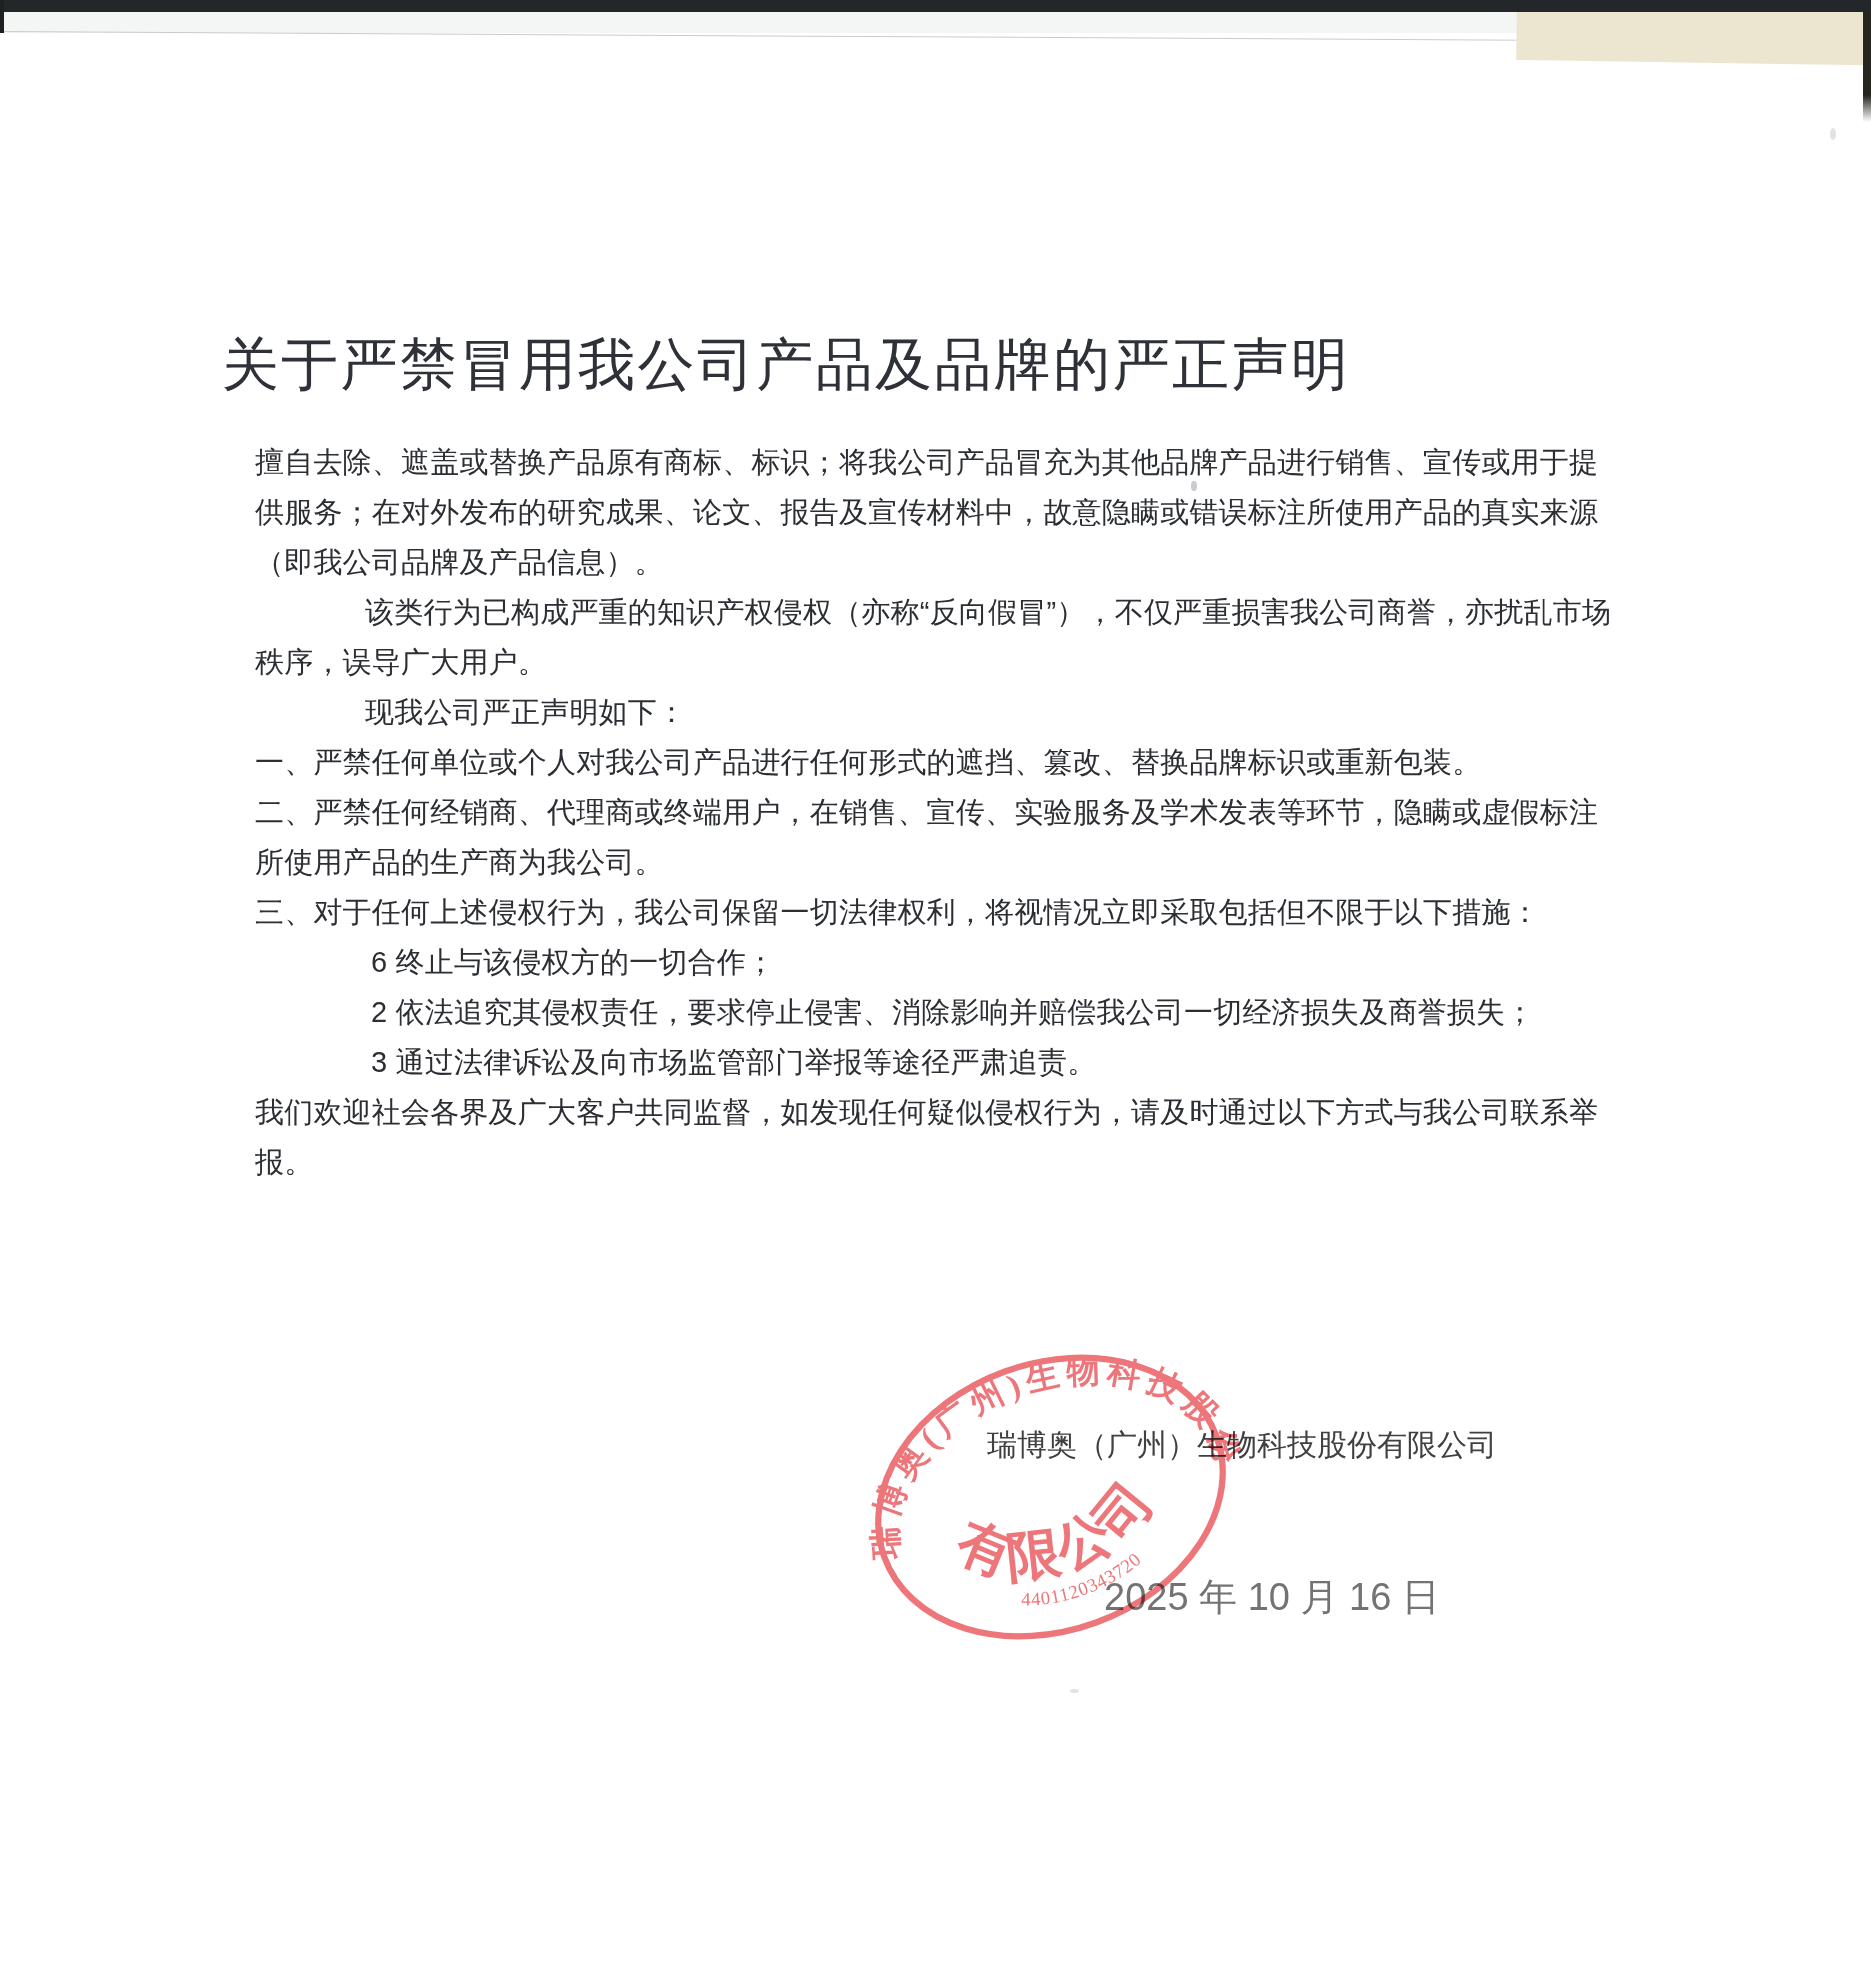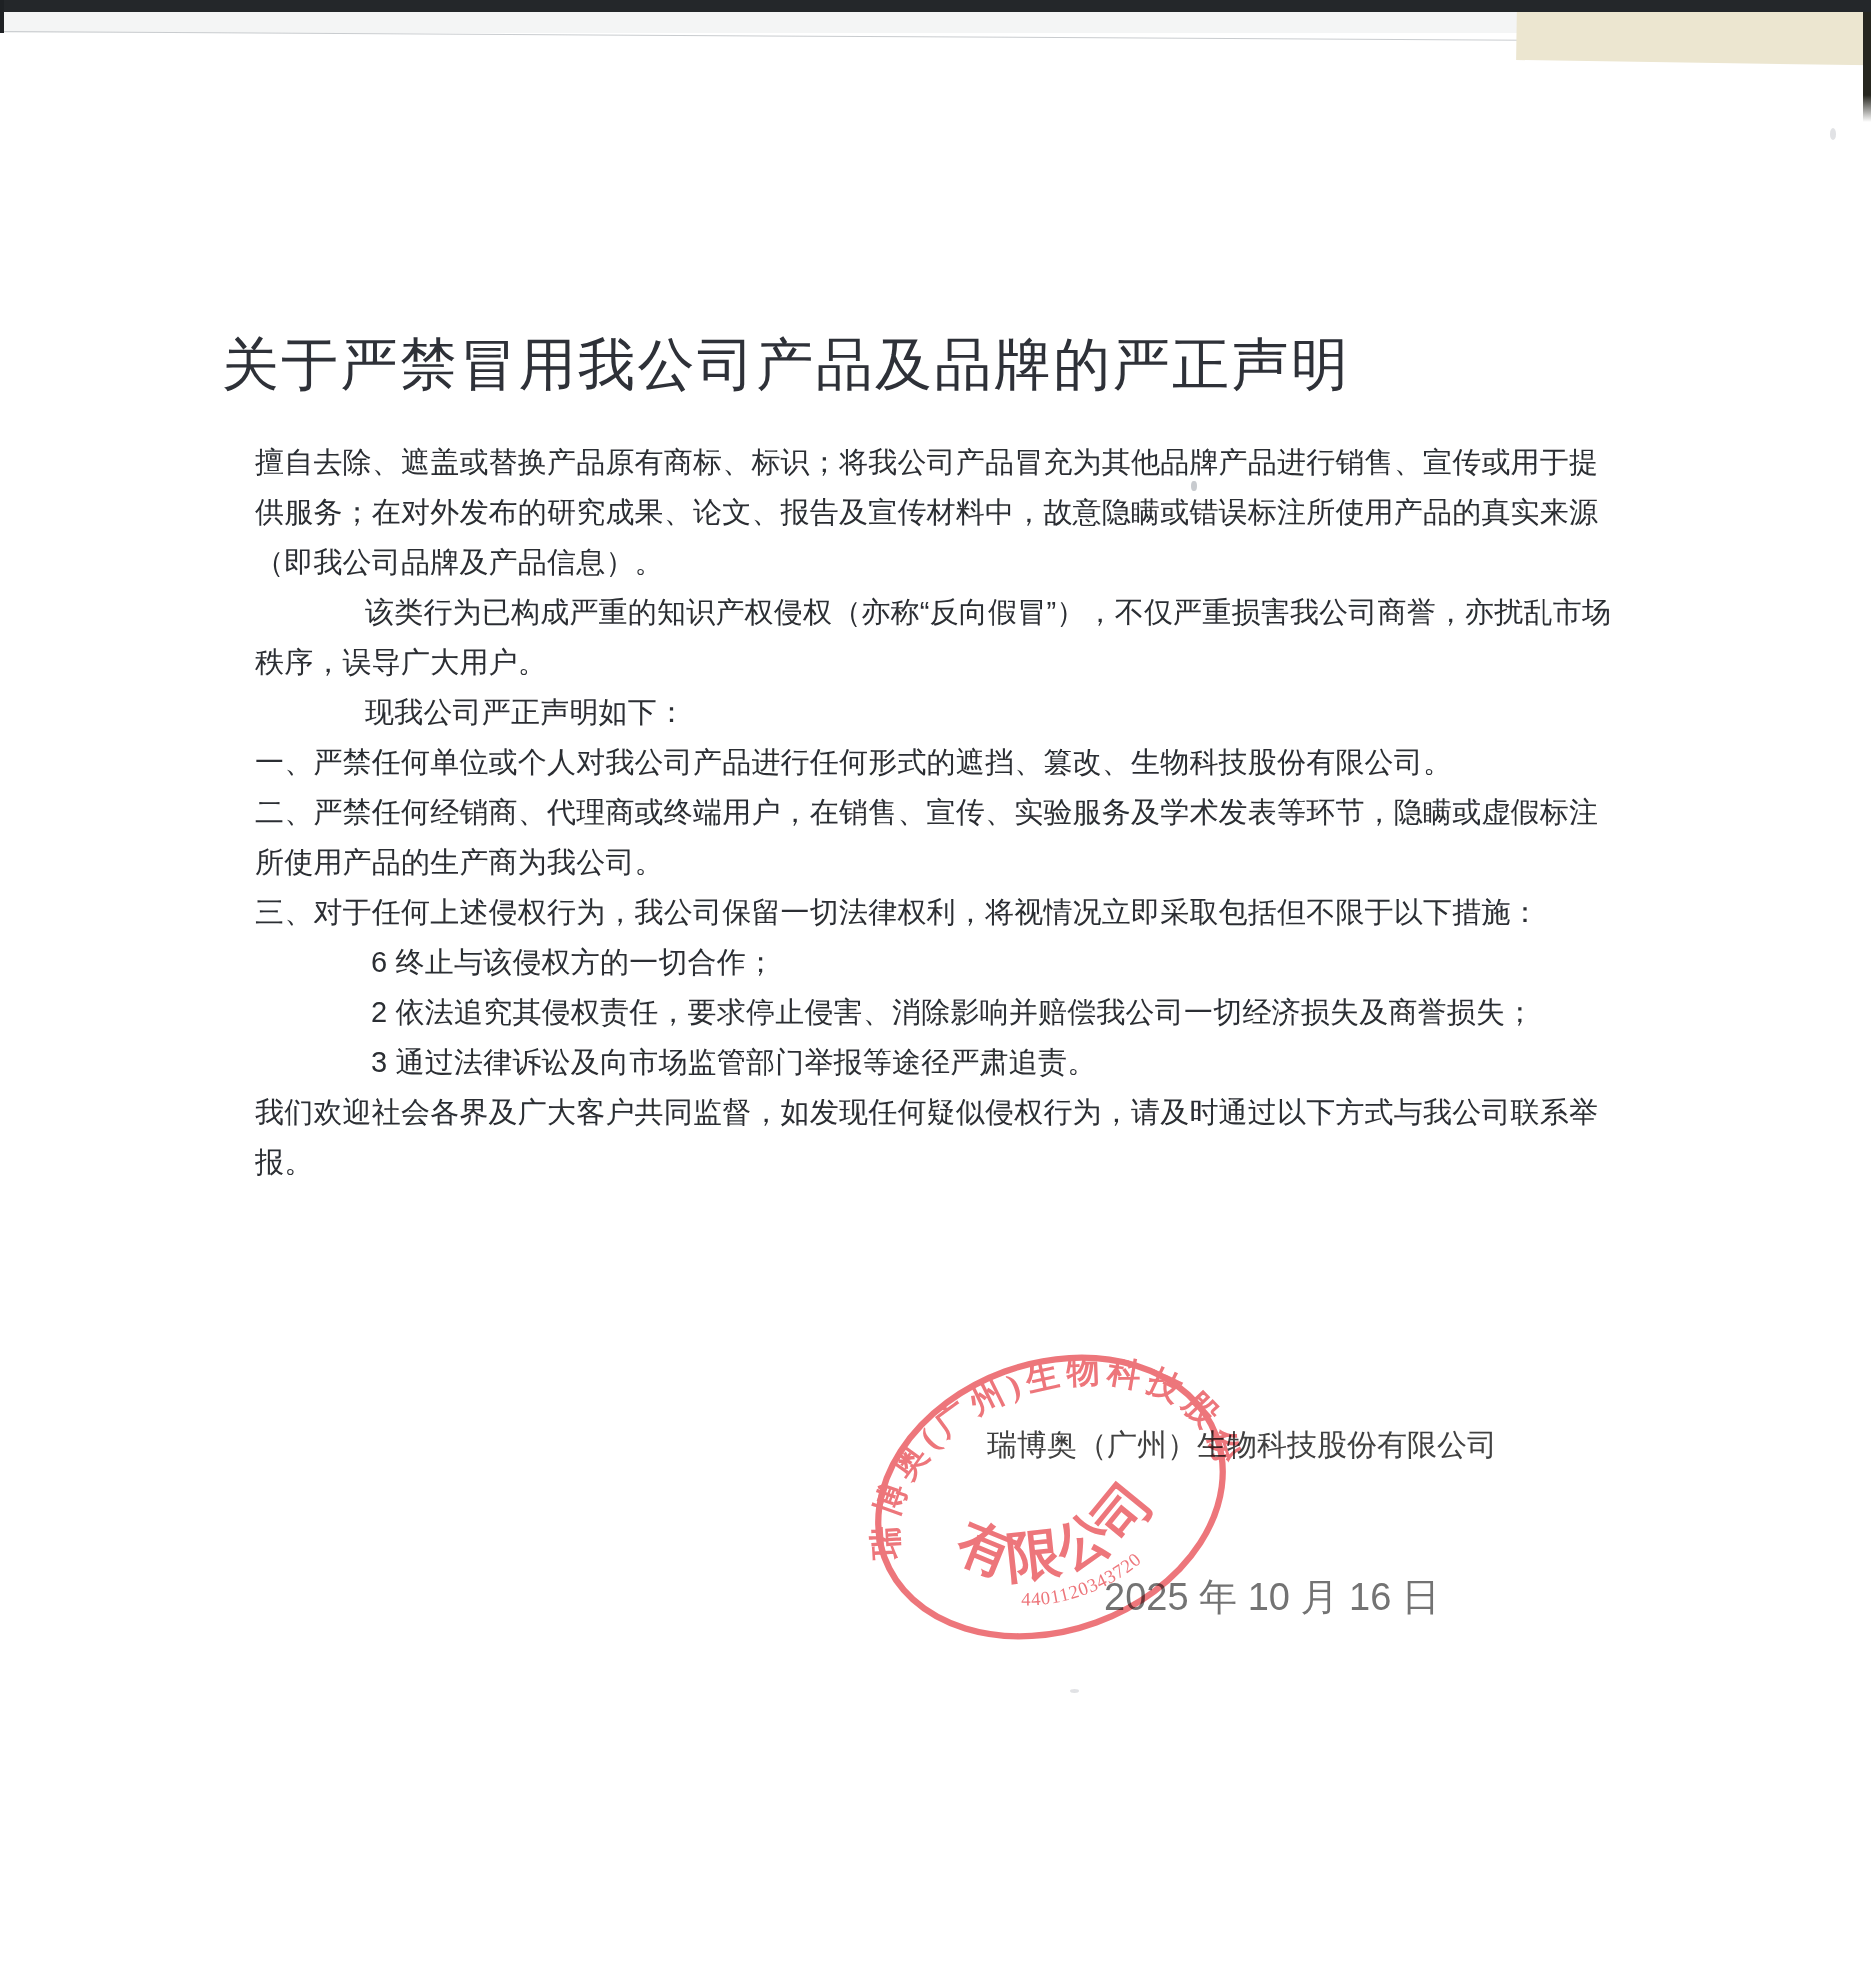--- a/index.html
+++ b/index.html
@@ -63,21 +63,21 @@
 
 <div class="abs doc-title">关于严禁冒用我公司产品及品牌的严正声明</div>
 
 <div class="abs doc-body">
     <div class="line none">擅自去除、遮盖或替换产品原有商标、标识；将我公司产品冒充为其他品牌产品进行销售、宣传或用于提</div>
     <div class="line none">供服务；在对外发布的研究成果、论文、报告及宣传材料中，故意隐瞒或错误标注所使用产品的真实来源</div>
     <div class="line none">（即我公司品牌及产品信息）。</div>
     <div class="line para">该类行为已构成严重的知识产权侵权（亦称“反向假冒”），不仅严重损害我公司商誉，亦扰乱市场</div>
     <div class="line none">秩序，误导广大用户。</div>
     <div class="line para">现我公司严正声明如下：</div>
-    <div class="line none">一、严禁任何单位或个人对我公司产品进行任何形式的遮挡、篡改、生物科技股份有限公司。</div>
+    <div class="line none">一、严禁任何单位或个人对我公司产品进行任何形式的遮挡、篡改、替换品牌标识或重新包装。</div>
     <div class="line none">二、严禁任何经销商、代理商或终端用户，在销售、宣传、实验服务及学术发表等环节，隐瞒或虚假标注</div>
     <div class="line none">所使用产品的生产商为我公司。</div>
     <div class="line none">三、对于任何上述侵权行为，我公司保留一切法律权利，将视情况立即采取包括但不限于以下措施：</div>
     <div class="line sub">6  终止与该侵权方的一切合作；</div>
     <div class="line sub">2  依法追究其侵权责任，要求停止侵害、消除影响并赔偿我公司一切经济损失及商誉损失；</div>
     <div class="line sub">3  通过法律诉讼及向市场监管部门举报等途径严肃追责。</div>
     <div class="line none">我们欢迎社会各界及广大客户共同监督，如发现任何疑似侵权行为，请及时通过以下方式与我公司联系举</div>
     <div class="line none">报。</div>
   </div>
 

